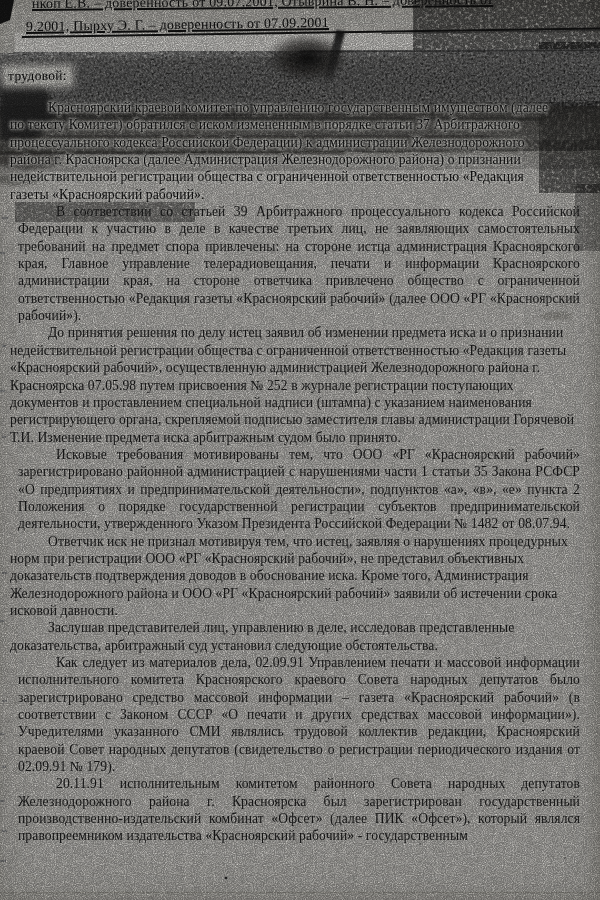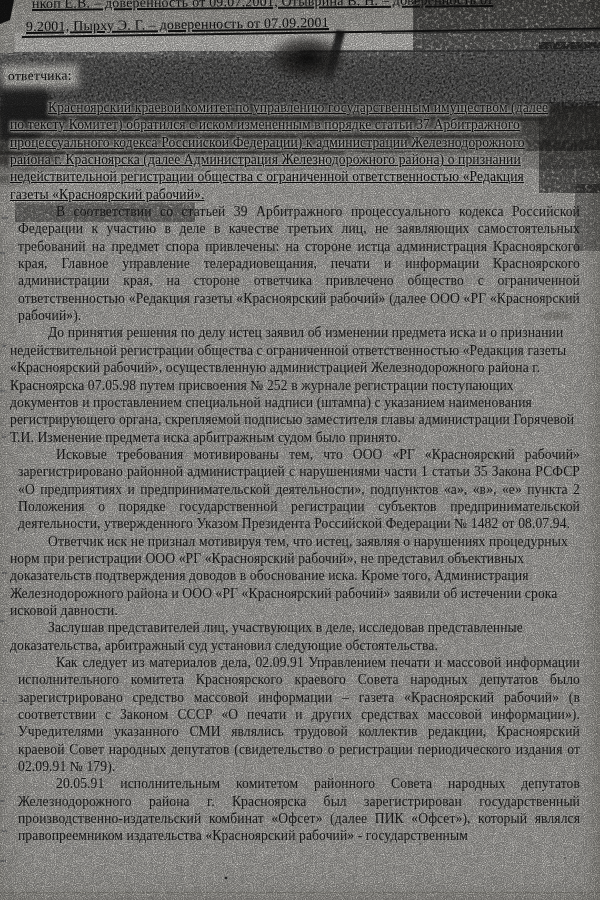--- a/index.html
+++ b/index.html
@@ -48,21 +48,20 @@
   .bodytext{
     position:absolute;z-index:2;left:10px;right:20px;top:99px;
     font-size:13.6px;line-height:17.35px;letter-spacing:.1px;
   }
   .bodytext p{margin:0;text-indent:38px;}
   p.al-left{text-align:left;}
   p.al-just{text-align:justify;margin-left:8px;}
   p.halo{
     color:#121212;margin-right:16px;
     text-shadow:0 0 2px #f2f1ec,0 0 4px #f2f1ec,1px 1px 3px #f2f1ec,-1px -1px 3px #f2f1ec;
-    text-decoration:underline;
   }
 </style>
 </head>
 <body>
 
 <div class="page">
 
   <svg class="layer bg" width="600" height="900" viewBox="0 0 600 900">
     <defs>
       <filter id="coarseF" x="-10%" y="-10%" width="120%" height="120%">
@@ -159,31 +158,31 @@
 
   <div class="hdr hdr1">нкоп Е.В. – доверенность от 09.07.2001, Отыврина В. Н. – доверенность от</div>
   <div class="hdr hdr2">9.2001, Пырху Э. Г. – доверенность от 07.09.2001</div>
 
   <div class="rule"></div>
   <div class="rule2"></div>
 
   <div class="smudge"></div>
   <div class="smudge-tail"></div>
 
-  <div class="ustanovil">ответчика:</div>
+  <div class="ustanovil">трудовой:</div>
 
   <div class="bodytext">
     <p class="al-left halo">Красноярский краевой комитет по управлению государственным имуществом (далее по тексту Комитет) обратился с иском измененным в порядке статьи 37 Арбитражного процессуального кодекса Российской Федерации) к администрации Железнодорожного района г. Красноярска (далее Администрация Железнодорожного района) о признании недействительной регистрации общества с ограниченной ответственностью «Редакция газеты «Красноярский рабочий».</p>
     <p class="al-just">В соответствии со статьей 39 Арбитражного процессуального кодекса Российской Федерации к участию в деле в качестве третьих лиц, не заявляющих самостоятельных требований на предмет спора привлечены: на стороне истца администрация Красноярского края, Главное управление телерадиовещания, печати и информации Красноярского администрации края, на стороне ответчика привлечено общество с ограниченной ответственностью «Редакция газеты «Красноярский рабочий» (далее ООО «РГ «Красноярский рабочий»).</p>
     <p class="al-left">До принятия решения по делу истец заявил об изменении предмета иска и о признании недействительной регистрации общества с ограниченной ответственностью «Редакция газеты «Красноярский рабочий», осуществленную администрацией Железнодорожного района г. Красноярска 07.05.98 путем присвоения № 252 в журнале регистрации поступающих документов и проставлением специальной надписи (штампа) с указанием наименования регистрирующего органа, скрепляемой подписью заместителя главы администрации Горячевой Т.И. Изменение предмета иска арбитражным судом было принято.</p>
     <p class="al-just">Исковые требования мотивированы тем, что ООО «РГ «Красноярский рабочий» зарегистрировано районной администрацией с нарушениями части 1 статьи 35 Закона РСФСР «О предприятиях и предпринимательской деятельности», подпунктов «а», «в», «е» пункта 2 Положения о порядке государственной регистрации субъектов предпринимательской деятельности, утвержденного Указом Президента Российской Федерации № 1482 от 08.07.94.</p>
     <p class="al-left">Ответчик иск не признал мотивируя тем, что истец, заявляя о нарушениях процедурных норм при регистрации ООО «РГ «Красноярский рабочий», не представил объективных доказательств подтверждения доводов в обоснование иска. Кроме того, Администрация Железнодорожного района и ООО «РГ «Красноярский рабочий» заявили об истечении срока исковой давности.</p>
-    <p class="al-left">Заслушав представителей лиц, участвующих в деле, исследовав представленные доказательства, арбитражный суд установил следующие обстоятельства.</p>
+    <p class="al-left">Заслушав представителей лиц, управлению в деле, исследовав представленные доказательства, арбитражный суд установил следующие обстоятельства.</p>
     <p class="al-just">Как следует из материалов дела, 02.09.91 Управлением печати и массовой информации исполнительного комитета Красноярского краевого Совета народных депутатов было зарегистрировано средство массовой информации – газета «Красноярский рабочий» (в соответствии с Законом СССР «О печати и других средствах массовой информации»). Учредителями указанного СМИ являлись трудовой коллектив редакции, Красноярский краевой Совет народных депутатов (свидетельство о регистрации периодического издания от 02.09.91 № 179).</p>
-    <p class="al-just">20.05.91 исполнительным комитетом районного Совета народных депутатов Железнодорожного района г. Красноярска был зарегистрирован государственный производственно-издательский комбинат «Офсет» (далее ПИК «Офсет»), который являлся правопреемником издательства «Красноярский рабочий» - государственным</p>
+    <p class="al-just">20.11.91 исполнительным комитетом районного Совета народных депутатов Железнодорожного района г. Красноярска был зарегистрирован государственный производственно-издательский комбинат «Офсет» (далее ПИК «Офсет»), который являлся правопреемником издательства «Красноярский рабочий» - государственным</p>
   </div>
 
   <svg class="layer grain" width="600" height="900" viewBox="0 0 600 900">
     <defs>
       <filter id="grainF" x="0" y="0" width="100%" height="100%">
         <feTurbulence type="fractalNoise" baseFrequency="0.9" numOctaves="2" seed="7"></feTurbulence>
         <feColorMatrix type="matrix" values="0 0 0 0 0  0 0 0 0 0  0 0 0 0 0  0.95 0.95 0.95 0 -0.62"></feColorMatrix>
       </filter>
     </defs>
     <rect x="0" y="0" width="600" height="900" filter="url(#grainF)" opacity="0.45"></rect>

